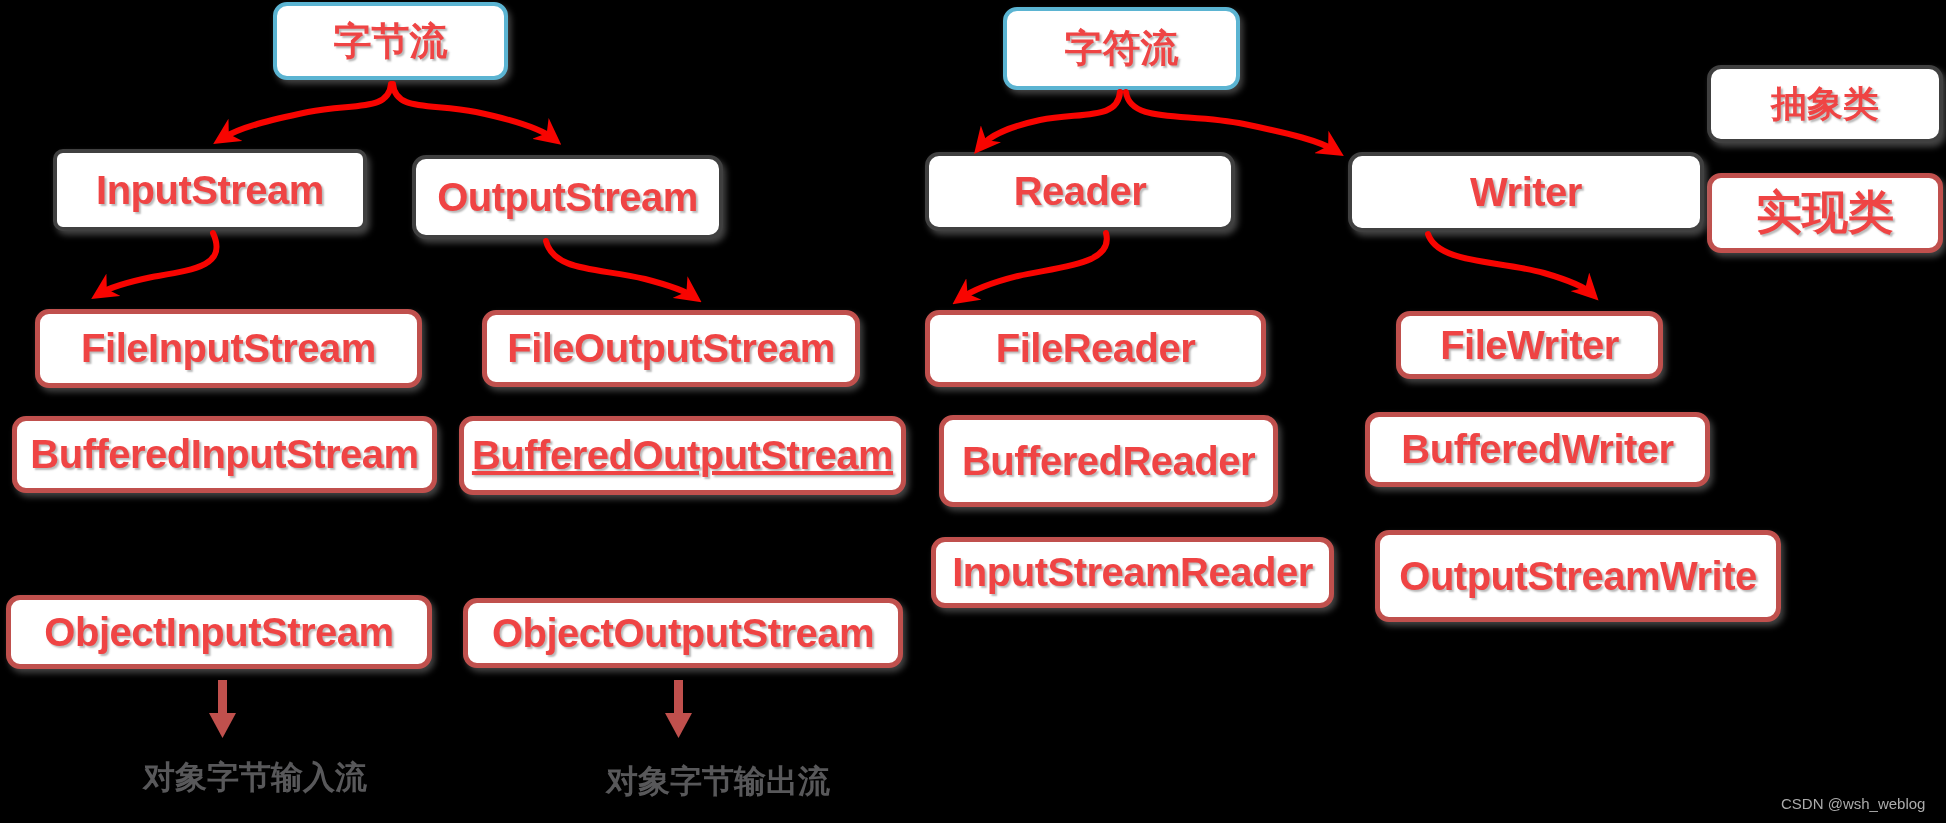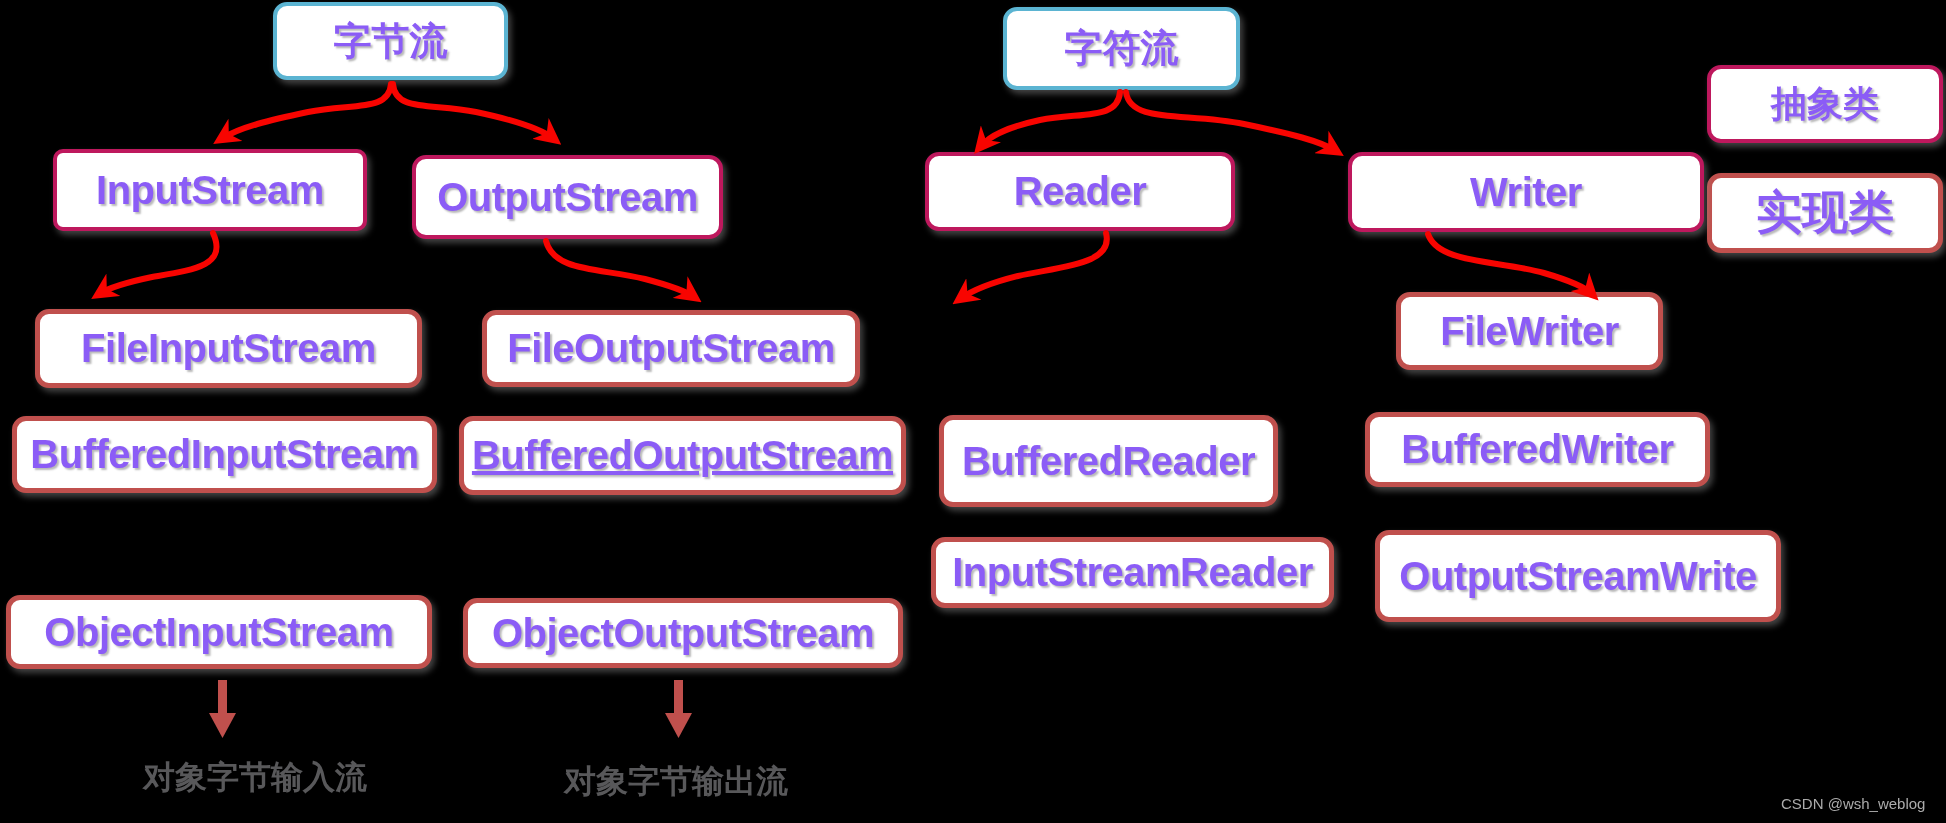--- a/index.html
+++ b/index.html
@@ -7,29 +7,29 @@
     width:1946px;height:823px;position:relative;overflow:hidden;
     background:#000;
     font-family:"Liberation Sans","DejaVu Sans",sans-serif;
   }
   .stage{position:absolute;left:0;top:0;width:1946px;height:823px;}
   .node{
     position:absolute;
     background:#ffffff;
     border-radius:14px;
     display:flex;align-items:center;justify-content:center;
-    color:#8b5cf6;font-weight:600;
+    color:#ef4444;font-weight:600;
     box-shadow:3px 4px 6px rgba(150,150,150,.45);
     text-shadow:2px 2px 2px rgba(0,0,0,.28);
     white-space:nowrap;
     box-sizing:border-box;
     z-index:2;
   }
   .teal{border:4px solid #5BB4D2;}
-  .cyan{border:4px solid #be185d;}
+  .cyan{border:4px solid #404040;}
   .brick{border:5px solid #C0504D;}
   .f-en{font-size:40px;letter-spacing:-.5px;}
   .f-cn{font-size:38px;}
   .f-cn-s{font-size:36px;}
   .f-cn-l{font-size:46px;}
   .note{
     position:absolute;color:#58585A;font-weight:700;font-size:32px;
     text-shadow:1px 2px 2px rgba(0,0,0,.6);
     text-align:center;white-space:nowrap;z-index:2;
   }
@@ -49,35 +49,36 @@
   <div class="node cyan f-cn-s" style="left:1707px;top:65px;width:236px;height:78px;">抽象类</div>
   <div class="node brick f-cn-l" style="left:1707px;top:173px;width:236px;height:80px;">实现类</div>
 
   <div class="node cyan f-en" style="left:53px;top:149px;width:314px;height:82px;border-radius:10px;">InputStream</div>
   <div class="node cyan f-en" style="left:412px;top:155px;width:311px;height:84px;">OutputStream</div>
   <div class="node cyan f-en" style="left:925px;top:152px;width:310px;height:79px;">Reader</div>
   <div class="node cyan f-en" style="left:1348px;top:152px;width:356px;height:80px;">Writer</div>
 
   <div class="node brick f-en" style="left:35px;top:309px;width:387px;height:79px;">FileInputStream</div>
   <div class="node brick f-en" style="left:482px;top:310px;width:378px;height:77px;">FileOutputStream</div>
-  <div class="node brick f-en" style="left:1396px;top:292px;width:267px;height:78px;">FileWriter</div>
+  <div class="node brick f-en" style="left:925px;top:310px;width:341px;height:77px;">FileReader</div>
+  <div class="node brick f-en" style="left:1396px;top:311px;width:267px;height:68px;">FileWriter</div>
 
   <div class="node brick f-en" style="left:12px;top:416px;width:425px;height:77px;">BufferedInputStream</div>
   <div class="node brick f-en" style="left:459px;top:416px;width:447px;height:79px;text-decoration:underline;">BufferedOutputStream</div>
   <div class="node brick f-en" style="left:939px;top:415px;width:339px;height:92px;">BufferedReader</div>
   <div class="node brick f-en" style="left:1365px;top:412px;width:345px;height:75px;">BufferedWriter</div>
 
   <div class="node brick f-en" style="left:931px;top:537px;width:403px;height:71px;">InputStreamReader</div>
   <div class="node brick f-en" style="left:1375px;top:530px;width:406px;height:92px;">OutputStreamWrite</div>
 
   <div class="node brick f-en" style="left:6px;top:595px;width:426px;height:74px;">ObjectInputStream</div>
   <div class="node brick f-en" style="left:463px;top:598px;width:440px;height:70px;">ObjectOutputStream</div>
 
   <div class="note" style="left:140px;top:756px;width:230px;">对象字节输入流</div>
-  <div class="note" style="left:556px;top:760px;width:240px;">对象字节输出流</div>
+  <div class="note" style="left:598px;top:760px;width:240px;">对象字节输出流</div>
 
   <div class="watermark">CSDN @wsh_weblog</div>
 
   <svg class="arrows" width="1946" height="823" viewBox="0 0 1946 823">
     <defs>
       <marker id="arrR" viewBox="0 0 10 10" refX="6.5" refY="5" markerWidth="4.4" markerHeight="4.4" orient="auto-start-reverse">
         <path d="M0,0 L10,5 L0,10 L3,5 z" fill="#F80400"></path>
       </marker>
     </defs>
     <g fill="none" stroke="#F80400" stroke-width="6" stroke-linecap="round">

